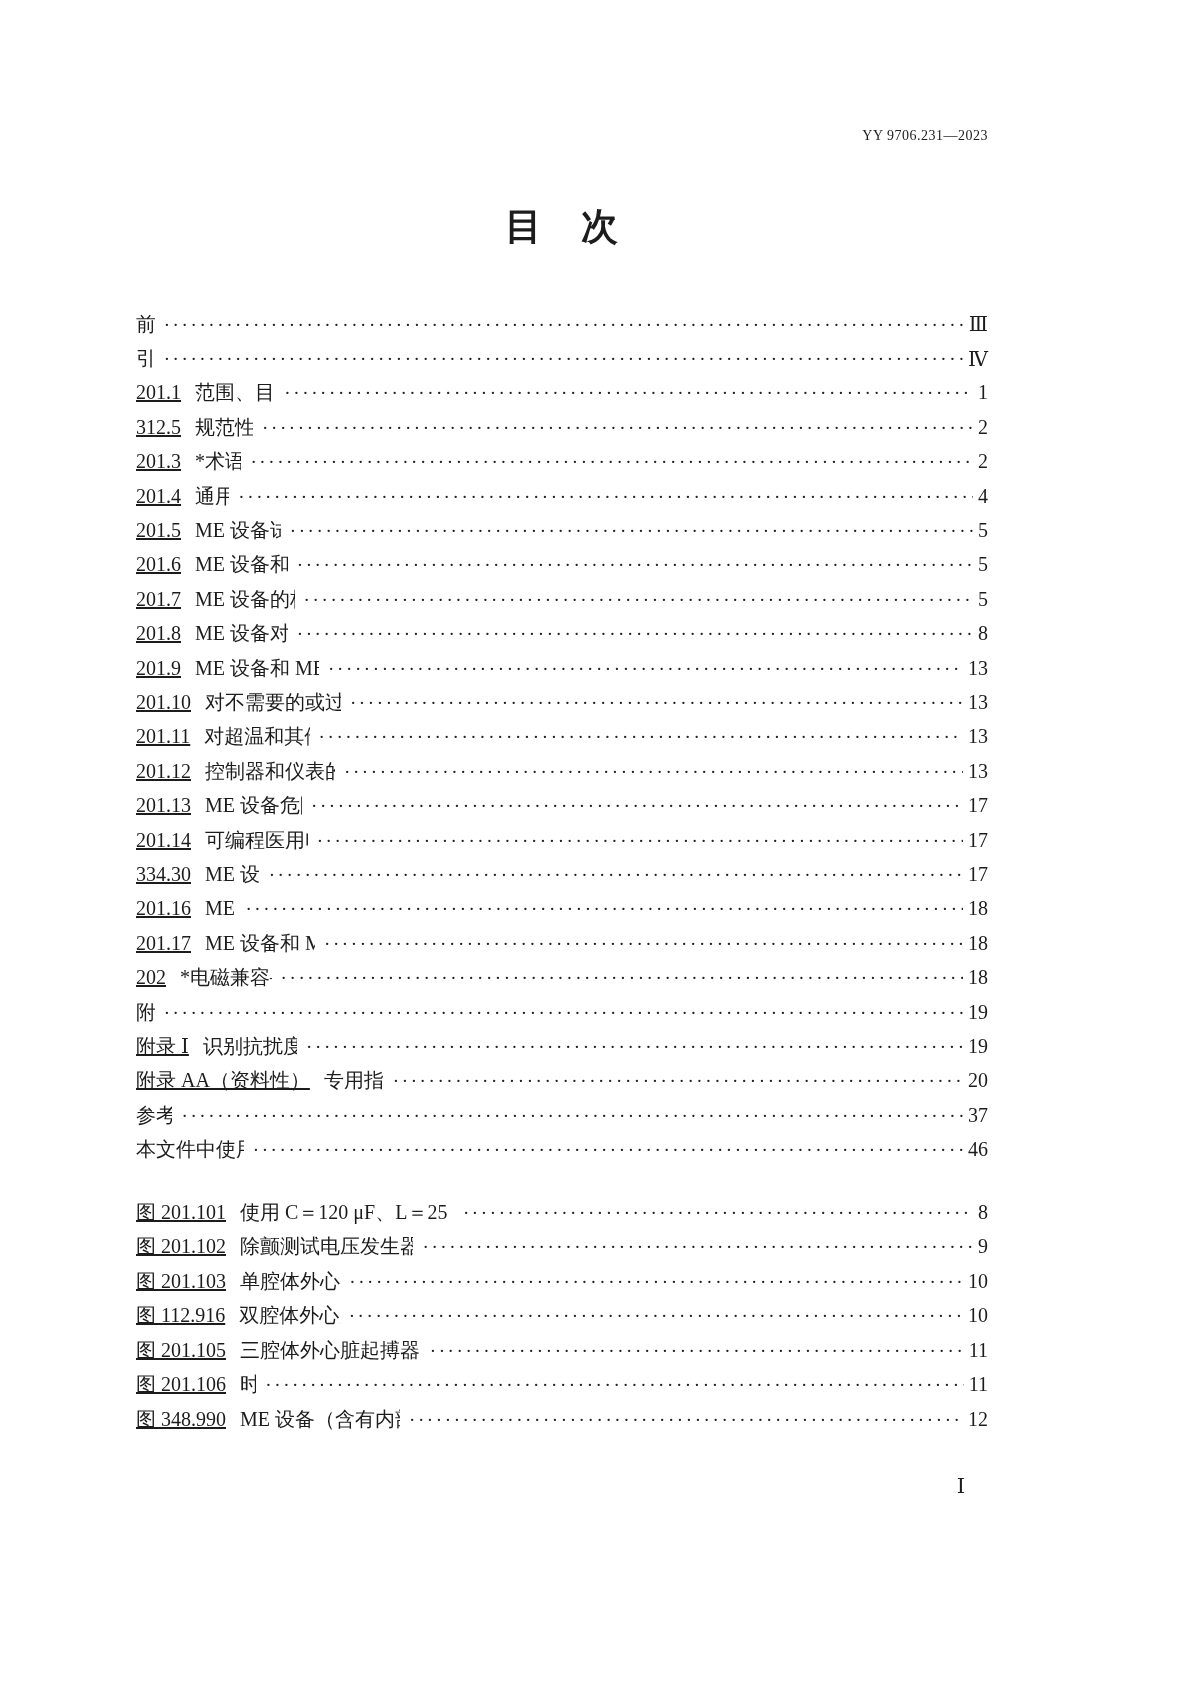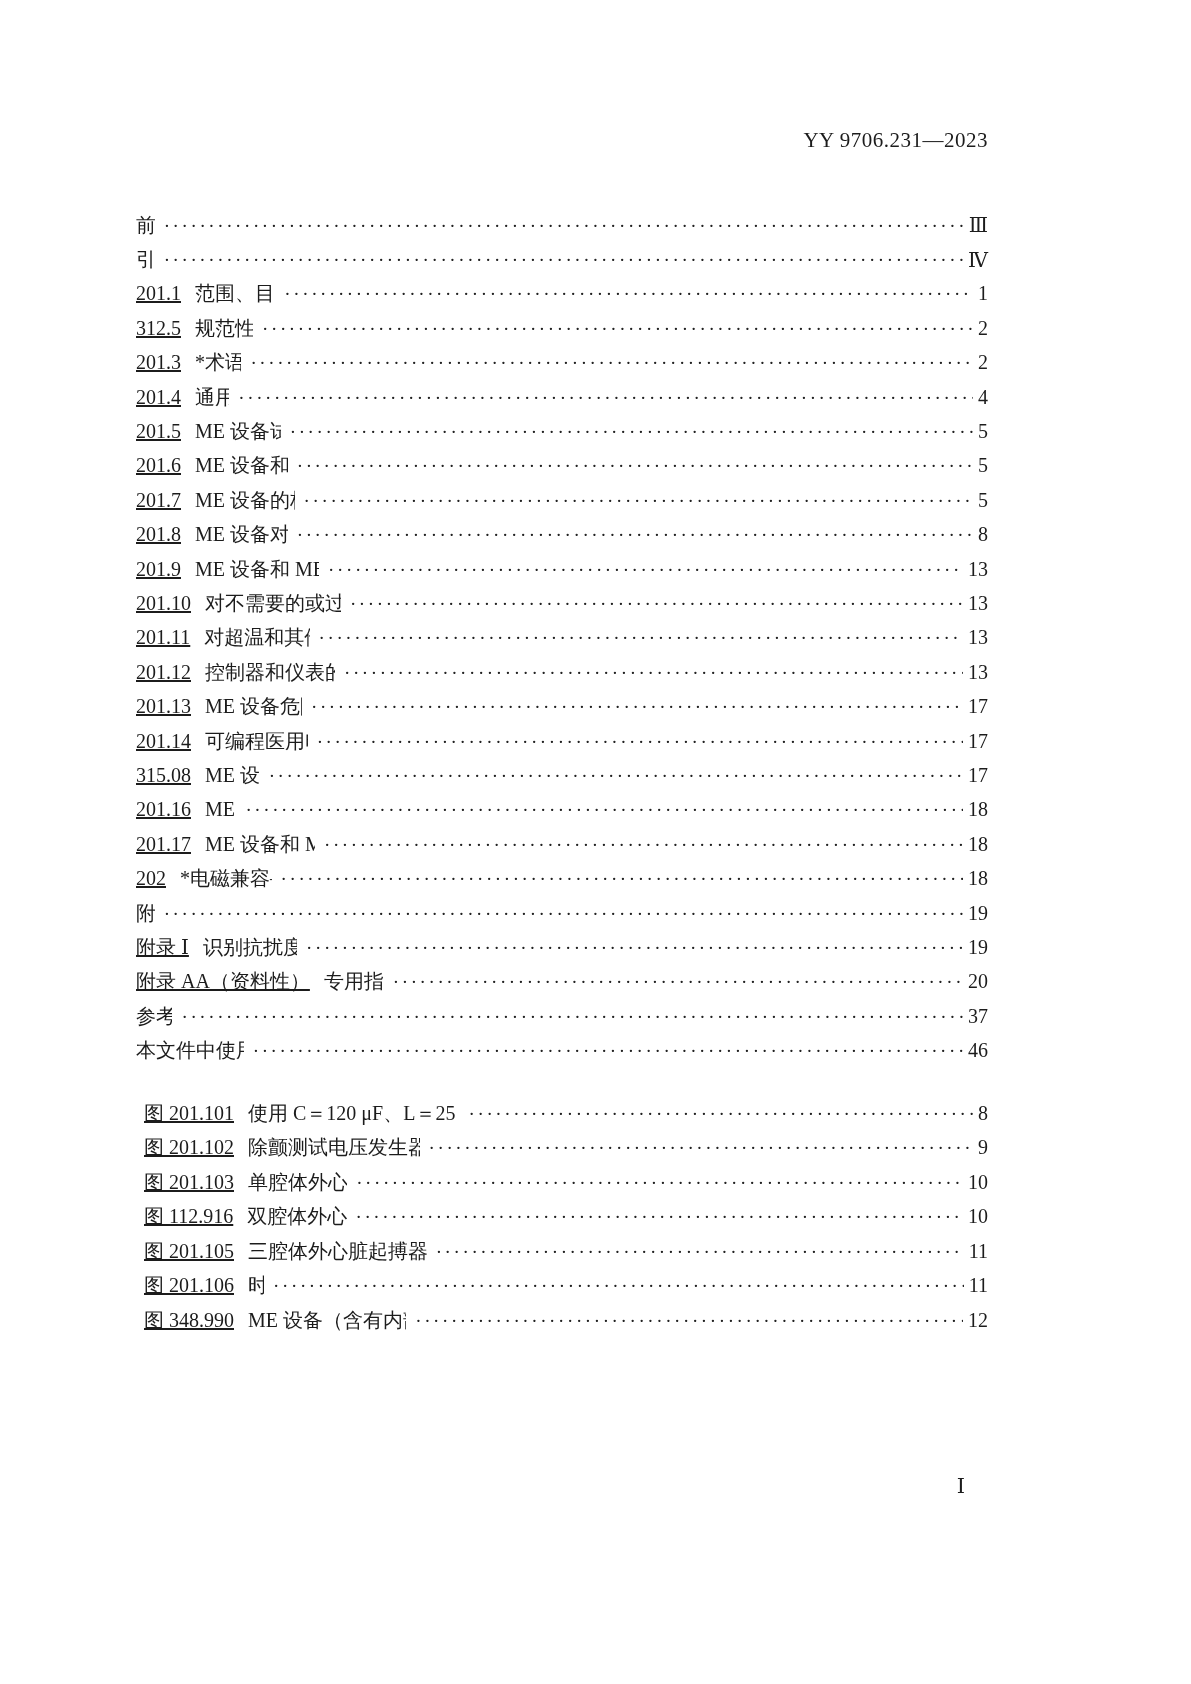--- a/index.html
+++ b/index.html
@@ -14,33 +14,33 @@
     overflow: hidden;
   }
   .page {
     width: 100%;
     height: 100%;
     padding: 128px 203px 0 136px;
     position: relative;
   }
   .doc-number {
     text-align: right;
-    font-size: 21px;
+    font-size: 14px;
     letter-spacing: 0.5px;
     white-space: nowrap;
   }
   .title {
     text-align: center;
     font-size: 37px;
     font-weight: bold;
     margin-top: 58px;
     letter-spacing: 1px;
   }
   .toc { margin-top: 55px; }
-  .figures { margin-top: 28px; margin-left: 8px; }
+  .figures { margin-top: 28px; }
   .toc-row {
     display: flex;
     align-items: center;
     height: 34.4px;
     font-size: 20px;
     white-space: nowrap;
   }
   .figures .toc-row { height: 34.5px; }
   .num { margin-right: 14px; flex-shrink: 0; text-decoration: underline; }
   .label { flex-shrink: 1; overflow: hidden; }
@@ -67,20 +67,21 @@
     right: 226px;
     font-size: 21px;
   }
 </style>
 </head>
 <body>
 
 <div class="page">
   <div class="doc-number">YY 9706.231—2023</div>
 
+  <h1 class="title">目　次</h1>
 
   <div class="toc" id="toc-list">
       <div class="toc-row">
         <span class="label">前言</span>
         <span class="leader"></span>
         <span class="pagenum">Ⅲ</span>
       </div>
       <div class="toc-row">
         <span class="label">引言</span>
         <span class="leader"></span>
@@ -164,21 +165,21 @@
         <span class="leader"></span>
         <span class="pagenum">17</span>
       </div>
       <div class="toc-row">
         <span class="num">201.14</span>
         <span class="label">可编程医用电气系统（PEMS）</span>
         <span class="leader"></span>
         <span class="pagenum">17</span>
       </div>
       <div class="toc-row">
-        <span class="num">315.08</span>
+        <span class="num">334.30</span>
         <span class="label">ME 设备的结构</span>
         <span class="leader"></span>
         <span class="pagenum">17</span>
       </div>
       <div class="toc-row">
         <span class="num">201.16</span>
         <span class="label">ME 系统</span>
         <span class="leader"></span>
         <span class="pagenum">18</span>
       </div>

